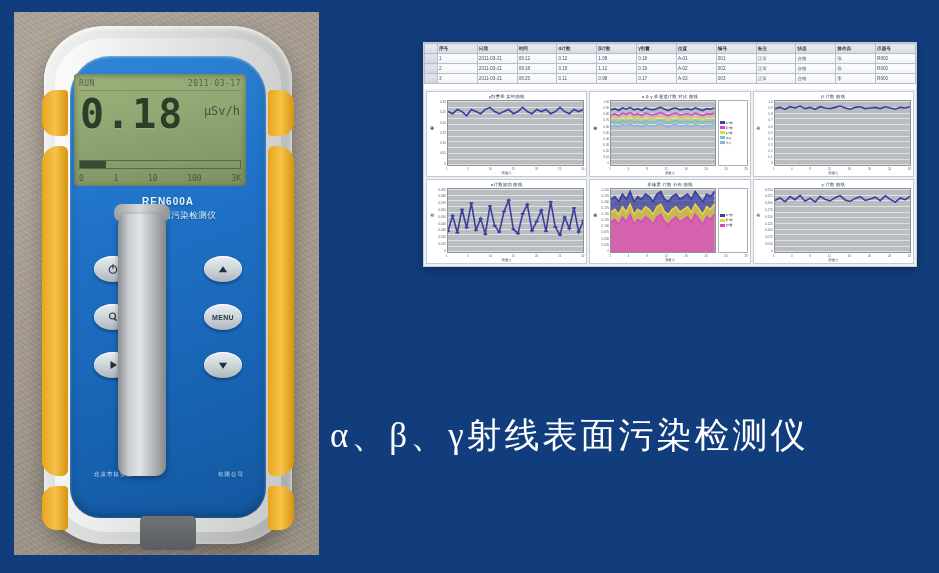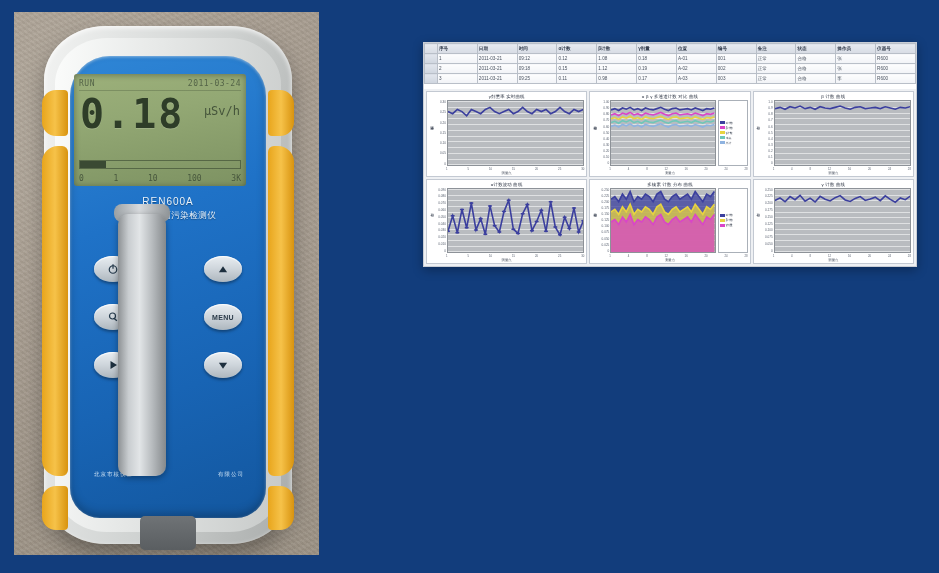--- a/index.html
+++ b/index.html
@@ -91,21 +91,21 @@
     position:absolute;left:5px;right:5px;bottom:2px;height:12px;
     display:flex;justify-content:space-between;align-items:center;
     font-size:8px;color:#42513a;opacity:.9;
   }
 
   
   .face-label{
     position:absolute;left:0;right:0;text-align:center;color:#eaf3fb;
     text-shadow:0 1px 1px rgba(0,0,0,.35);
   }
-  .face-label.model{top:140px;font-size:10px;letter-spacing:1px;font-weight:normal;}
+  .face-label.model{top:140px;font-size:10px;letter-spacing:1px;font-weight:bold;}
   .face-label.cn{top:154px;font-size:8.5px;letter-spacing:.5px;}
 
   
   .strap{
     position:absolute;left:74px;top:188px;width:48px;height:262px;
     border-radius:10px;
     background:linear-gradient(90deg,#8d9194 0%,#c9cdd0 22%,#e2e5e7 45%,#b6babd 72%,#85898c 100%);
     box-shadow:0 2px 6px rgba(0,0,0,.35);
   }
   .strap-top{
@@ -213,21 +213,21 @@
       <div class="grip r"></div>
       <div class="grip lb"></div>
       <div class="grip rb"></div>
 
       <div class="face">
 
         <div class="lcd-frame">
           <div class="lcd">
             <div class="lcd-top">
               <span>RUN</span>
-              <span>2011-03-24</span>
+              <span>2011-03-17</span>
             </div>
             <div class="lcd-val">0.18</div>
             <div class="lcd-unit">μSv/h</div>
             <div class="lcd-bar">
                 <i style="width: 16%;"></i>
               </div>
             <div class="lcd-scale">
               <span>0</span>
               <span>1</span>
               <span>10</span>
@@ -632,14 +632,15 @@
             <span>16</span>
             <span>20</span>
             <span>24</span>
             <span>28</span>
           </div>
           <div class="ch-xlab">测量点</div>
         </div>
       </div>
   </div>
 
+  <div class="title2">α、β、γ射线表面污染检测仪</div>
 
 </div>
 
 </body></html>

